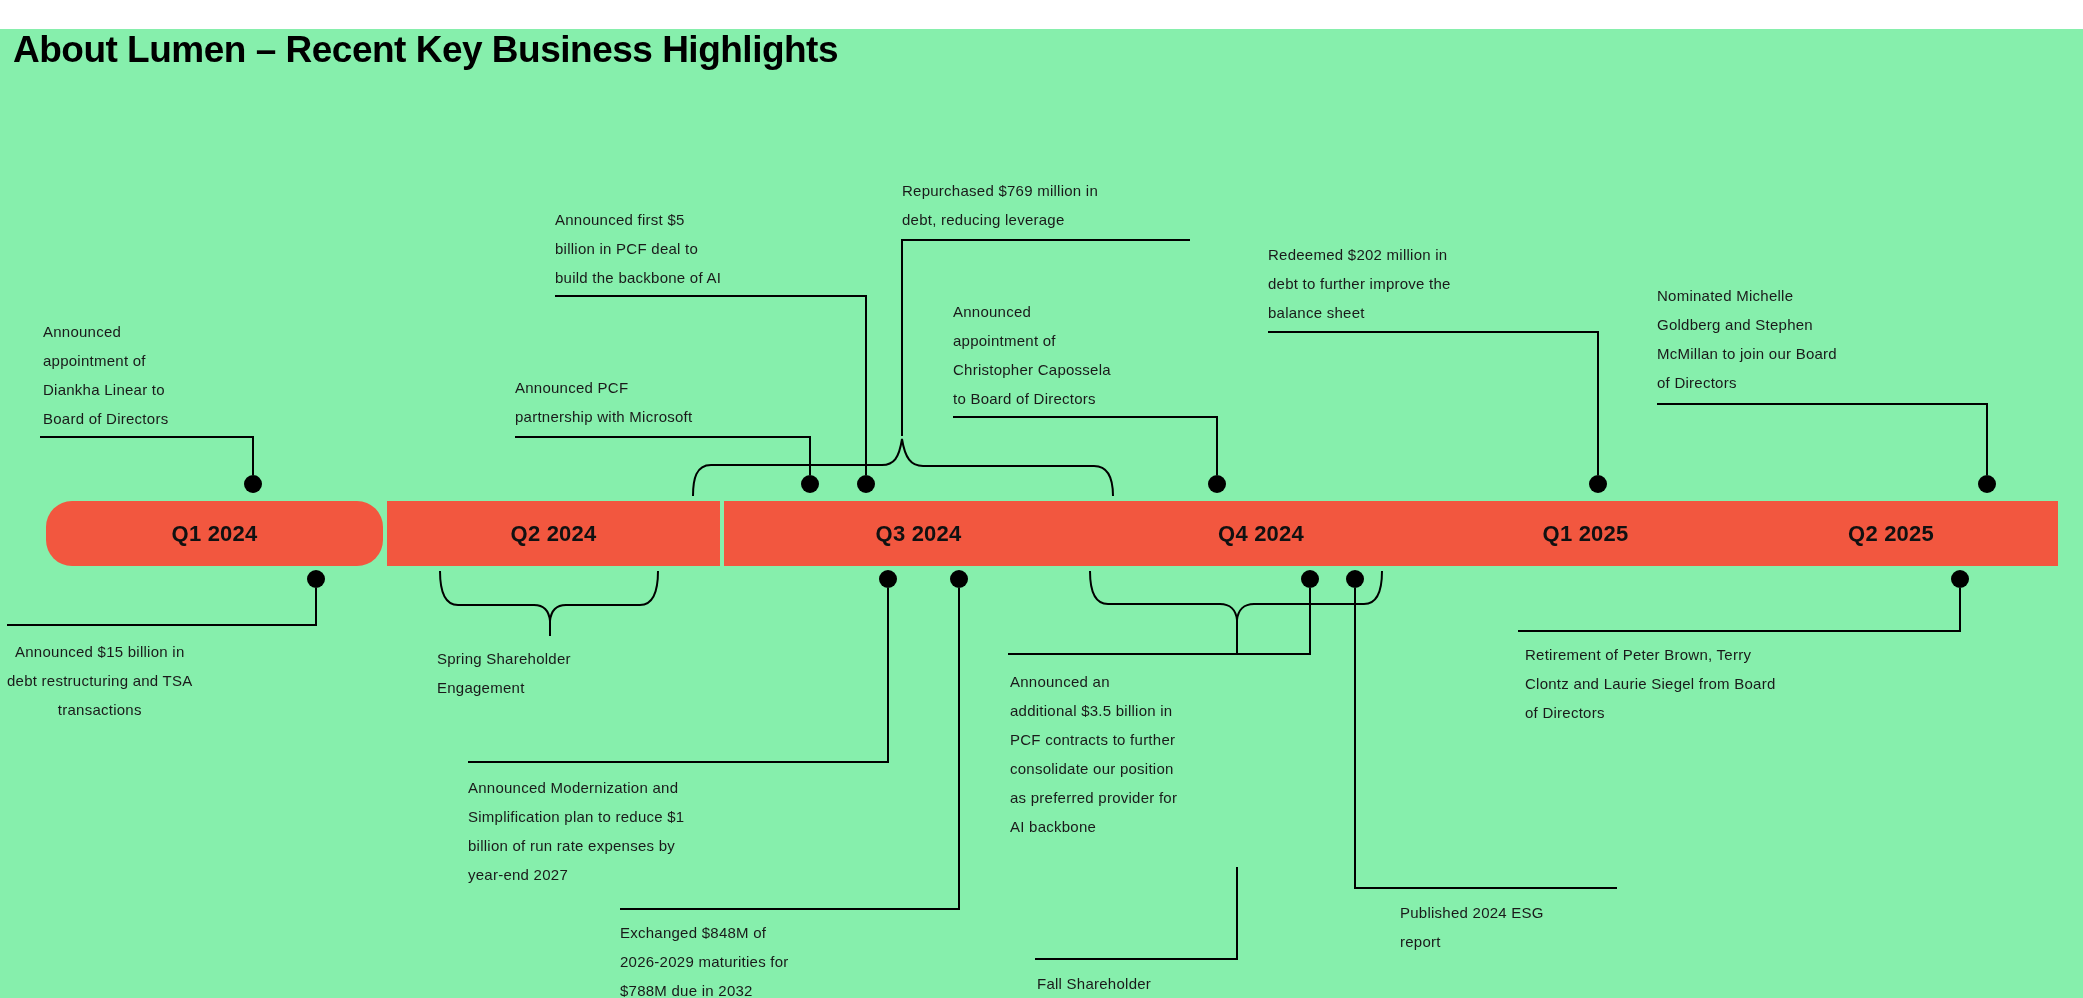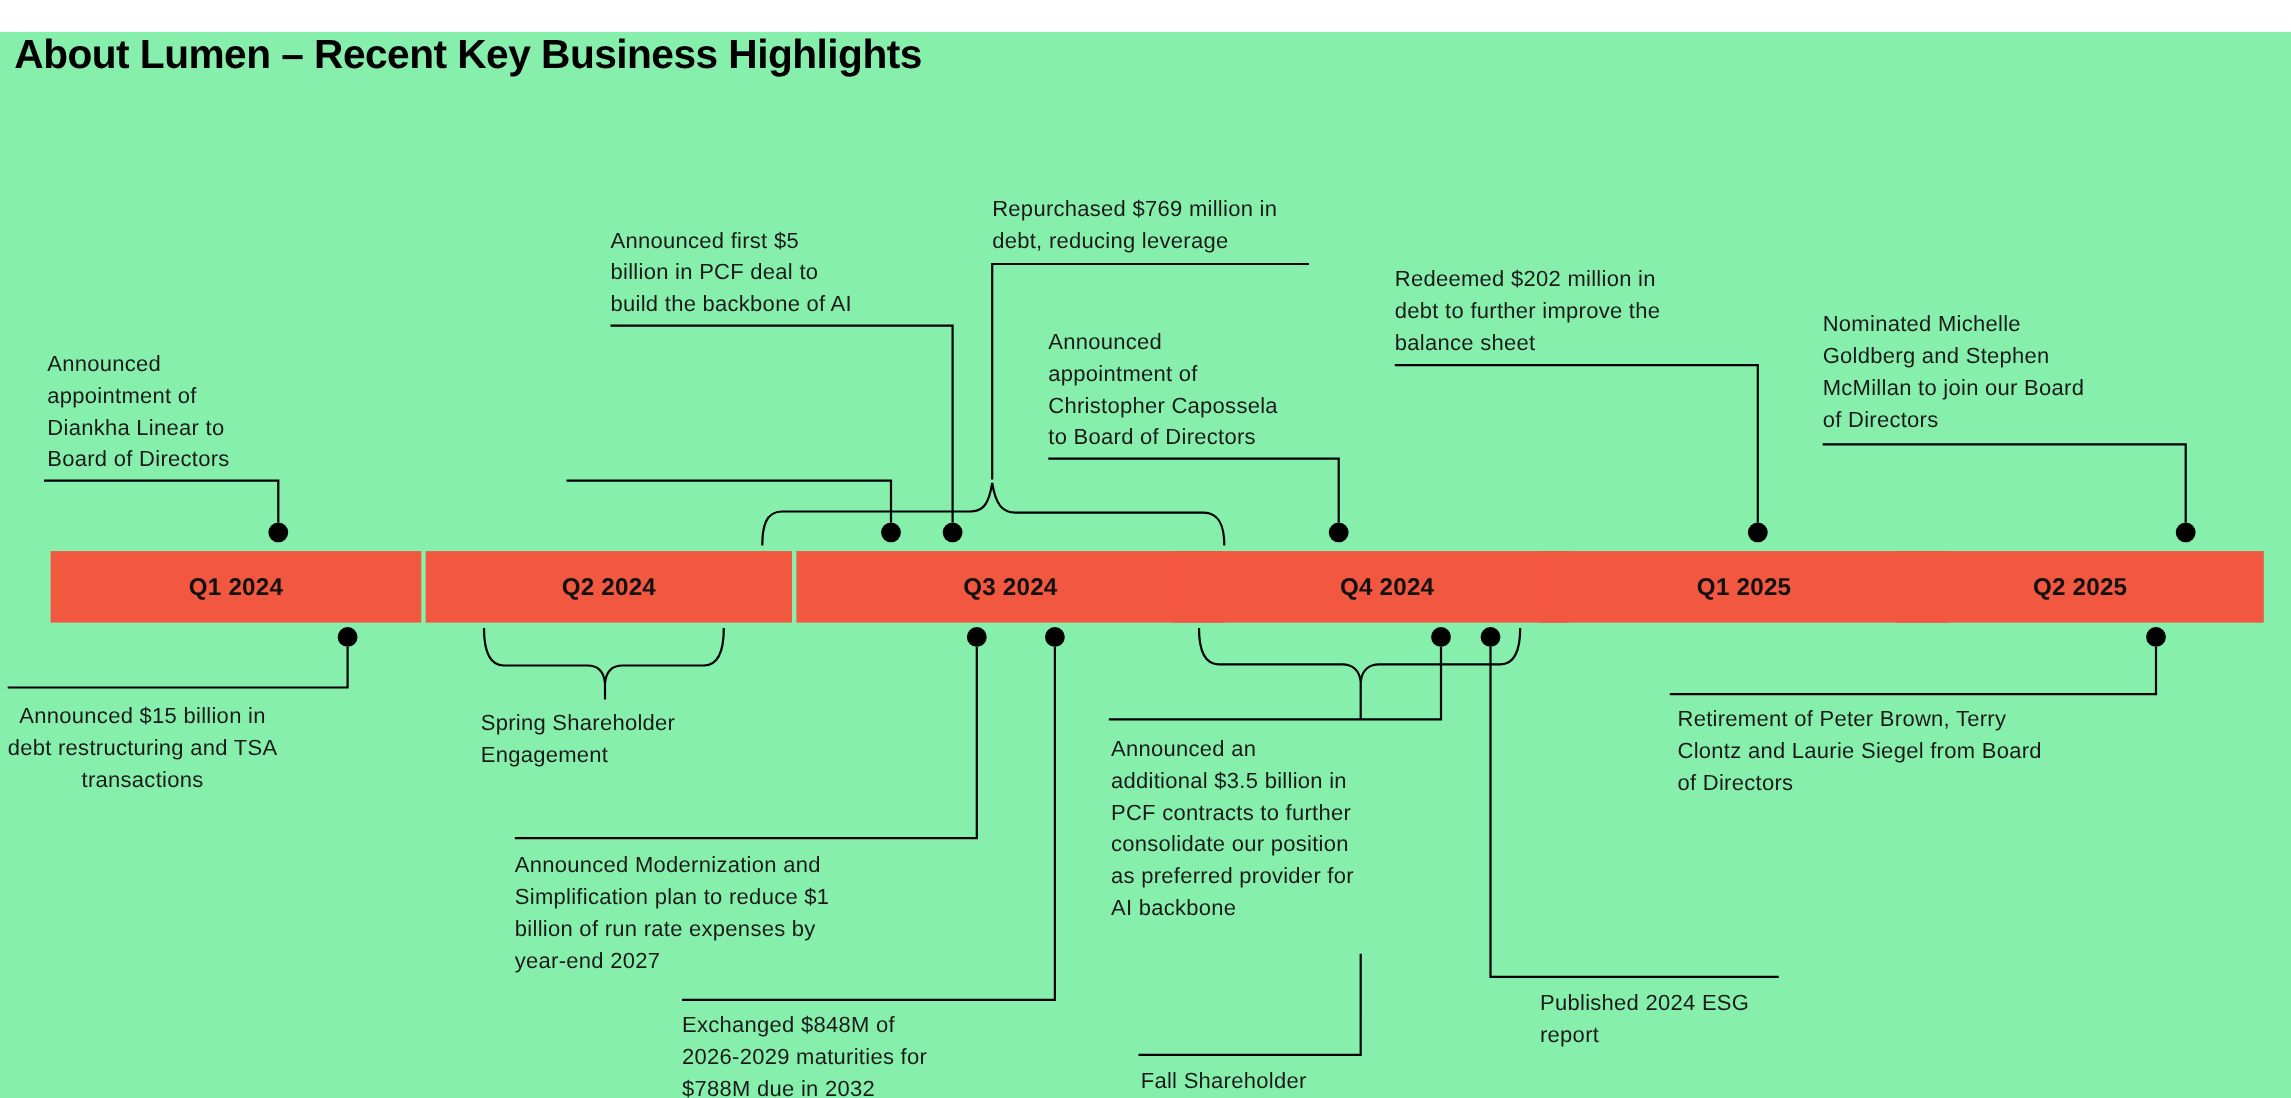--- a/index.html
+++ b/index.html
@@ -18,21 +18,21 @@
   }
   .connectors{position:absolute;left:0;top:0;pointer-events:none;}
   .bar-seg{
     position:absolute;top:472px;height:65px;
     display:flex;align-items:center;justify-content:center;
     font-size:22px;font-weight:bold;color:#111;
     letter-spacing:0.2px;
   }
   .note{
     position:absolute;
-    font-size:20px;line-height:29px;letter-spacing:0.25px;
+    font-size:15px;line-height:29px;letter-spacing:0.25px;
     white-space:pre;color:#1a1a1a;
   }
 </style>
 </head>
 <body>
 
 <div class="canvas">
 
   <h1 class="title">About Lumen – Recent Key Business Highlights</h1>
 
@@ -68,21 +68,21 @@
 
       <circle cx="316" cy="550" r="9"></circle>
       <circle cx="888" cy="550" r="9"></circle>
       <circle cx="959" cy="550" r="9"></circle>
       <circle cx="1310" cy="550" r="9"></circle>
       <circle cx="1355" cy="550" r="9"></circle>
       <circle cx="1960" cy="550" r="9"></circle>
     </g>
   </svg>
 
-  <div class="bar-seg seg" style="left: 46px; width: 337px; background: rgb(242, 87, 63);">
+  <div class="bar-seg seg" style="left: 46px; width: 337px; background: rgb(242, 87, 63); border-radius: 26px;">
       <span>Q1 2024</span>
     </div>
   <div class="bar-seg seg" style="left: 387px; width: 333px; background: rgb(242, 87, 63); justify-content: center;">
       <span>Q2 2024</span>
     </div>
   <div class="bar-seg seg" style="left: 724px; width: 389px; background: rgb(242, 87, 63);">
       <span>Q3 2024</span>
     </div>
   <div class="bar-seg seg" style="left: 1065px; width: 330px; background: rgb(242, 87, 63); padding-left: 31px;">
       <span>Q4 2024</span>
@@ -91,20 +91,22 @@
       <span>Q1 2025</span>
     </div>
   <div class="bar-seg seg" style="left: 1724px; width: 334px; background: rgb(242, 87, 63);">
       <span>Q2 2025</span>
     </div>
 
   <div class="note" style="left:43px;top:288px;">Announced
 appointment of
 Diankha Linear to
 Board of Directors</div>
+  <div class="note" style="left:515px;top:344px;">Announced PCF
+partnership with Microsoft</div>
   <div class="note" style="left:555px;top:176px;">Announced first $5
 billion in PCF deal to
 build the backbone of AI</div>
   <div class="note" style="left:902px;top:147px;">Repurchased $769 million in
 debt, reducing leverage</div>
   <div class="note" style="left:953px;top:268px;">Announced
 appointment of
 Christopher Capossela
 to Board of Directors</div>
   <div class="note" style="left:1268px;top:211px;">Redeemed $202 million in

